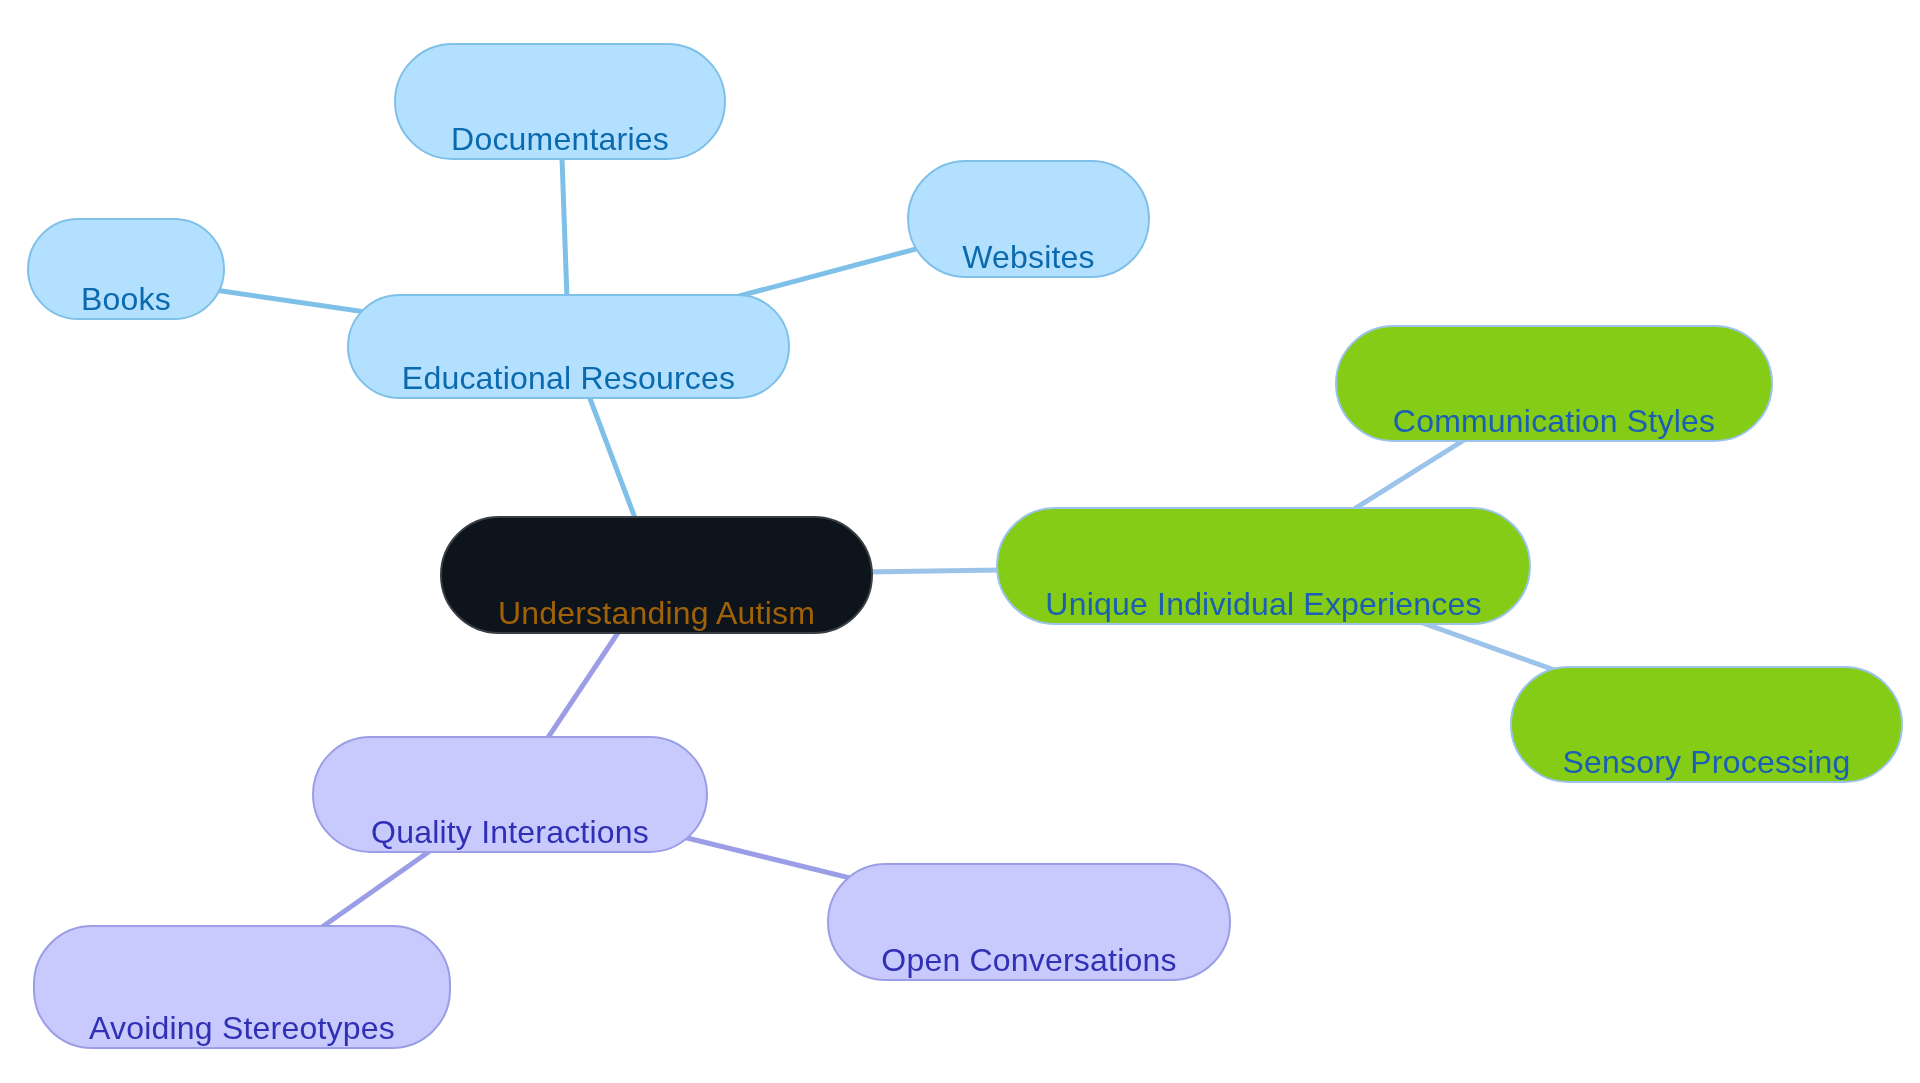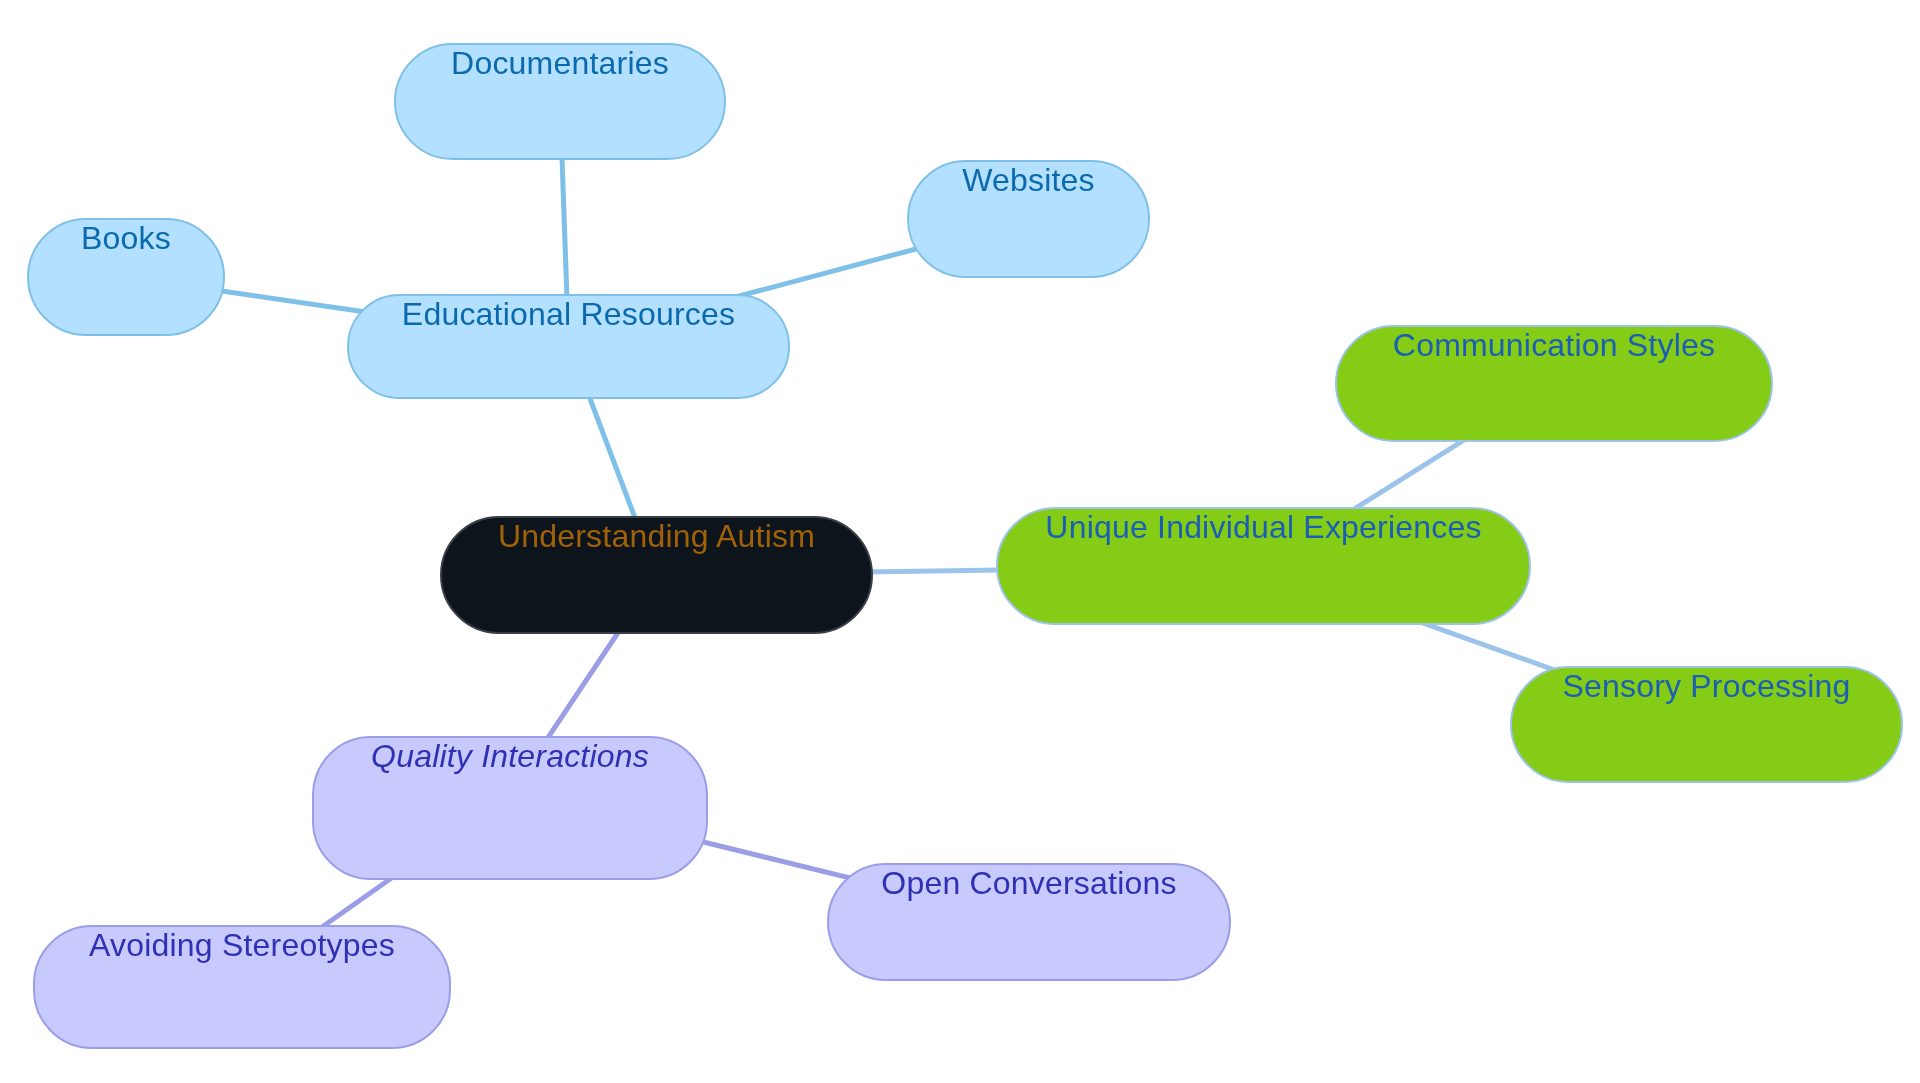--- a/index.html
+++ b/index.html
@@ -1,21 +1,21 @@
 <!DOCTYPE html>
 <html><head>
   <meta charset="utf-8">
   <style>
     html, body { margin: 0; padding: 0; background: #ffffff; }
     body { width: 1920px; height: 1083px; position: relative; overflow: hidden;
            font-family: "Liberation Sans", "DejaVu Sans", sans-serif; }
     #edges { position: absolute; left: 0; top: 0; width: 1920px; height: 1083px; }
     .node {
       position: absolute; box-sizing: border-box;
-      display: flex; align-items: flex-start; justify-content: center;
+      display: flex; align-items: flex-end; justify-content: center;
       border-radius: 59px; border: 2px solid;
       font-size: 32px; white-space: nowrap; letter-spacing: 0.2px;
     }
     .node.root { background: #0d141b; border-color: #3a3f45; color: #a16207; }
     .node.b1 { background: #b3e0ff; border-color: #7ec0e8; color: #0b6aad; }
     .node.b2 { background: #84cc16; border-color: #9cc3ea; color: #1a5fb4; }
     .node.b3 { background: #c8cafe; border-color: #9b9ee6; color: #3030b5; }
   </style>
 </head>
 <body>
@@ -36,38 +36,38 @@
 <div class="node root" id="n-root" style="left:440px;top:516px;width:433px;height:118px;">
   <span>Understanding Autism</span>
 </div>
 
 <div class="node b1" id="n-educational" style="left:347px;top:283px;width:443px;height:105px;margin-top:11px;">
   <span>Educational Resources</span>
 </div>
 <div class="node b1" id="n-documentaries" style="left:394px;top:43px;width:332px;height:117px;">
   <span>Documentaries</span>
 </div>
-<div class="node b1" id="n-books" style="left:27px;top:218px;width:198px;height:118px;">
+<div class="node b1" id="n-books" style="left:27px;top:218px;width:198px;height:102px;">
   <span>Books</span>
 </div>
 <div class="node b1" id="n-websites" style="left:907px;top:160px;width:243px;height:118px;">
   <span>Websites</span>
 </div>
 
 <div class="node b2" id="n-unique" style="left:996px;top:507px;width:535px;height:118px;">
   <span>Unique Individual Experiences</span>
 </div>
 <div class="node b2" id="n-communication" style="left:1335px;top:325px;width:438px;height:117px;">
   <span>Communication Styles</span>
 </div>
 <div class="node b2" id="n-sensory" style="left:1510px;top:666px;width:393px;height:117px;">
   <span>Sensory Processing</span>
 </div>
 
-<div class="node b3" id="n-quality" style="left:312px;top:736px;width:396px;height:144px;font-style:italic;">
+<div class="node b3" id="n-quality" style="left:312px;top:736px;width:396px;height:117px;">
   <span>Quality Interactions</span>
 </div>
 <div class="node b3" id="n-open" style="left:827px;top:863px;width:404px;height:118px;">
   <span>Open Conversations</span>
 </div>
 <div class="node b3" id="n-avoiding" style="left:33px;top:925px;width:418px;height:124px;">
   <span>Avoiding Stereotypes</span>
 </div>
 
 </body></html>

